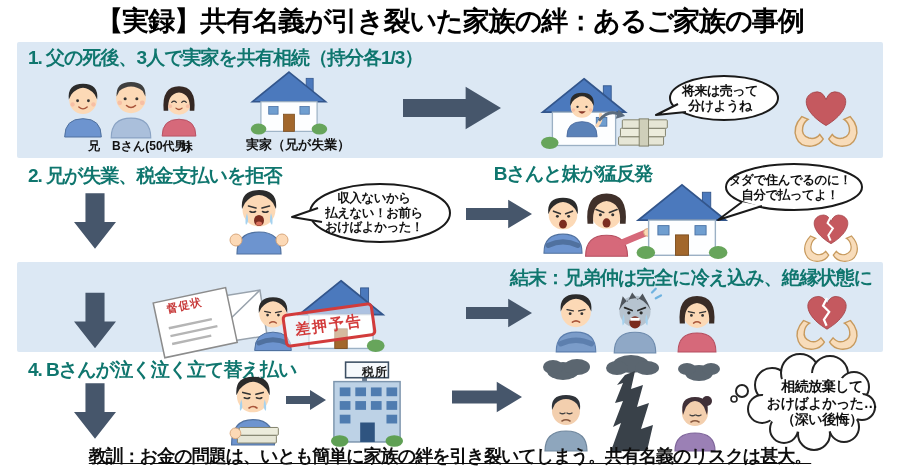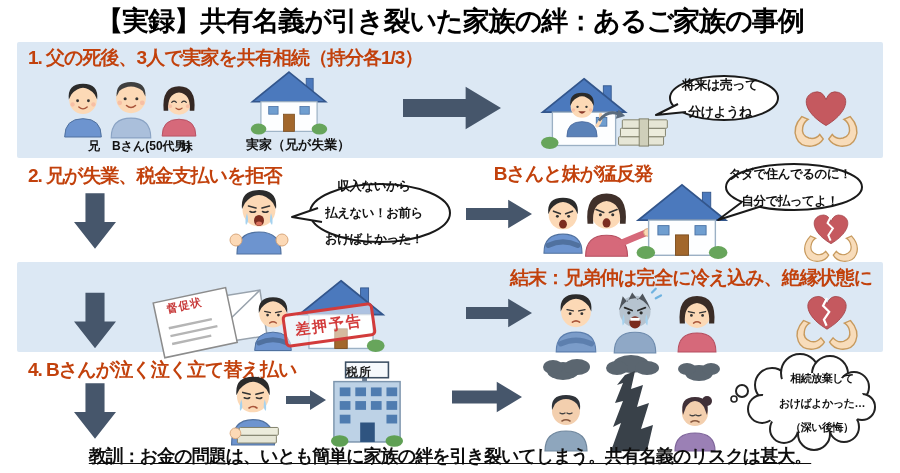--- a/index.html
+++ b/index.html
@@ -2,30 +2,30 @@
 <html style="--band: #dce8f4; --arrow: #46566b; --heart_red: #c5595f; --stamp_red: #d23b3b;"><head>
 <meta charset="utf-8">
 <style>
   html,body{margin:0;padding:0;background:#fff;}
   body{font-family:"Liberation Sans","DejaVu Sans",sans-serif;}
   .canvas{position:relative;width:900px;height:473px;background:#fff;overflow:hidden;}
   .abs{position:absolute;}
   svg.abs{overflow:visible;}
   .band{position:absolute;left:17px;width:866px;background:var(--band,#dce8f4);border-radius:2px;}
   .title{position:absolute;top:3px;left:0;width:100%;text-align:center;font-size:27px;font-weight:bold;color:#000;letter-spacing:-1px;white-space:nowrap;}
-  .h{position:absolute;font-weight:bold;color:#c2410c;font-size:19px;letter-spacing:-1px;white-space:nowrap;}
+  .h{position:absolute;font-weight:bold;color:#0f766e;font-size:19px;letter-spacing:-1px;white-space:nowrap;}
   .hc{text-align:center;}
   .small-label{position:absolute;font-weight:bold;font-size:12px;color:#111;white-space:nowrap;}
   .bubble{position:absolute;}
   .bubble>svg{position:absolute;left:0;top:0;width:100%;height:100%;overflow:visible;}
-  .lines{position:absolute;left:0;top:0;right:0;bottom:0;display:flex;flex-direction:column;align-items:center;justify-content:center;font-weight:bold;color:#111;line-height:1.18;letter-spacing:-0.5px;white-space:nowrap;gap:12px;}
+  .lines{position:absolute;left:0;top:0;right:0;bottom:0;display:flex;flex-direction:column;align-items:center;justify-content:center;font-weight:bold;color:#111;line-height:1.18;letter-spacing:-0.5px;white-space:nowrap;}
   .stamp{position:absolute;border:3px solid var(--stamp_red,#d23b3b);color:var(--stamp_red,#d23b3b);font-weight:bold;border-radius:5px;display:flex;align-items:center;justify-content:center;background:rgba(255,255,255,.55);transform:rotate(-8deg);letter-spacing:2px;font-size:15px;}
   .lesson{position:absolute;top:444px;left:0;width:100%;text-align:center;font-weight:bold;font-size:18px;color:#0d0d0d;letter-spacing:-1px;white-space:nowrap;text-decoration:underline;}
   .letter-label{position:absolute;font-weight:bold;font-size:11px;color:#c83c3c;transform:rotate(-3deg);letter-spacing:1px;}
-  .sign-label{position:absolute;font-weight:bold;font-size:12px;color:#1a1a1a;text-align:left;letter-spacing:1px;}
+  .sign-label{position:absolute;font-weight:bold;font-size:12px;color:#1a1a1a;text-align:right;letter-spacing:1px;}
 </style>
 </head>
 <body>
 
 <div class="canvas">
 
   <div class="title">【実録】共有名義が引き裂いた家族の絆：あるご家族の事例</div>
 
   <div class="band" style="top:42px;height:116px"></div>
   <div class="band" style="top:262px;height:90px"></div>
@@ -398,21 +398,21 @@
           <circle cx="98" cy="17" r="18"></circle>
           <circle cx="122" cy="30" r="15"></circle>
         <circle cx="130" cy="50" r="13"></circle>
           <circle cx="112" cy="70" r="15"></circle>
           <circle cx="82" cy="77" r="16"></circle>
           <circle cx="52" cy="72" r="14"></circle>
           <circle cx="30" cy="52" r="14"></circle>
       </g>
       <ellipse cx="81" cy="46" rx="52" ry="30" fill="#fff"></ellipse>
     </svg>
-    <div class="lines" style="left:24px;font-size:11px">
+    <div class="lines" style="left:24px;font-size:14px">
       <span>相続放棄して</span>
       <span>おけばよかった…</span>
       <span>（深い後悔）</span>
     </div>
   </div>
 
   <div class="lesson">教訓：お金の問題は、いとも簡単に家族の絆を引き裂いてしまう。共有名義のリスクは甚大。</div>
 
 </div>
 

